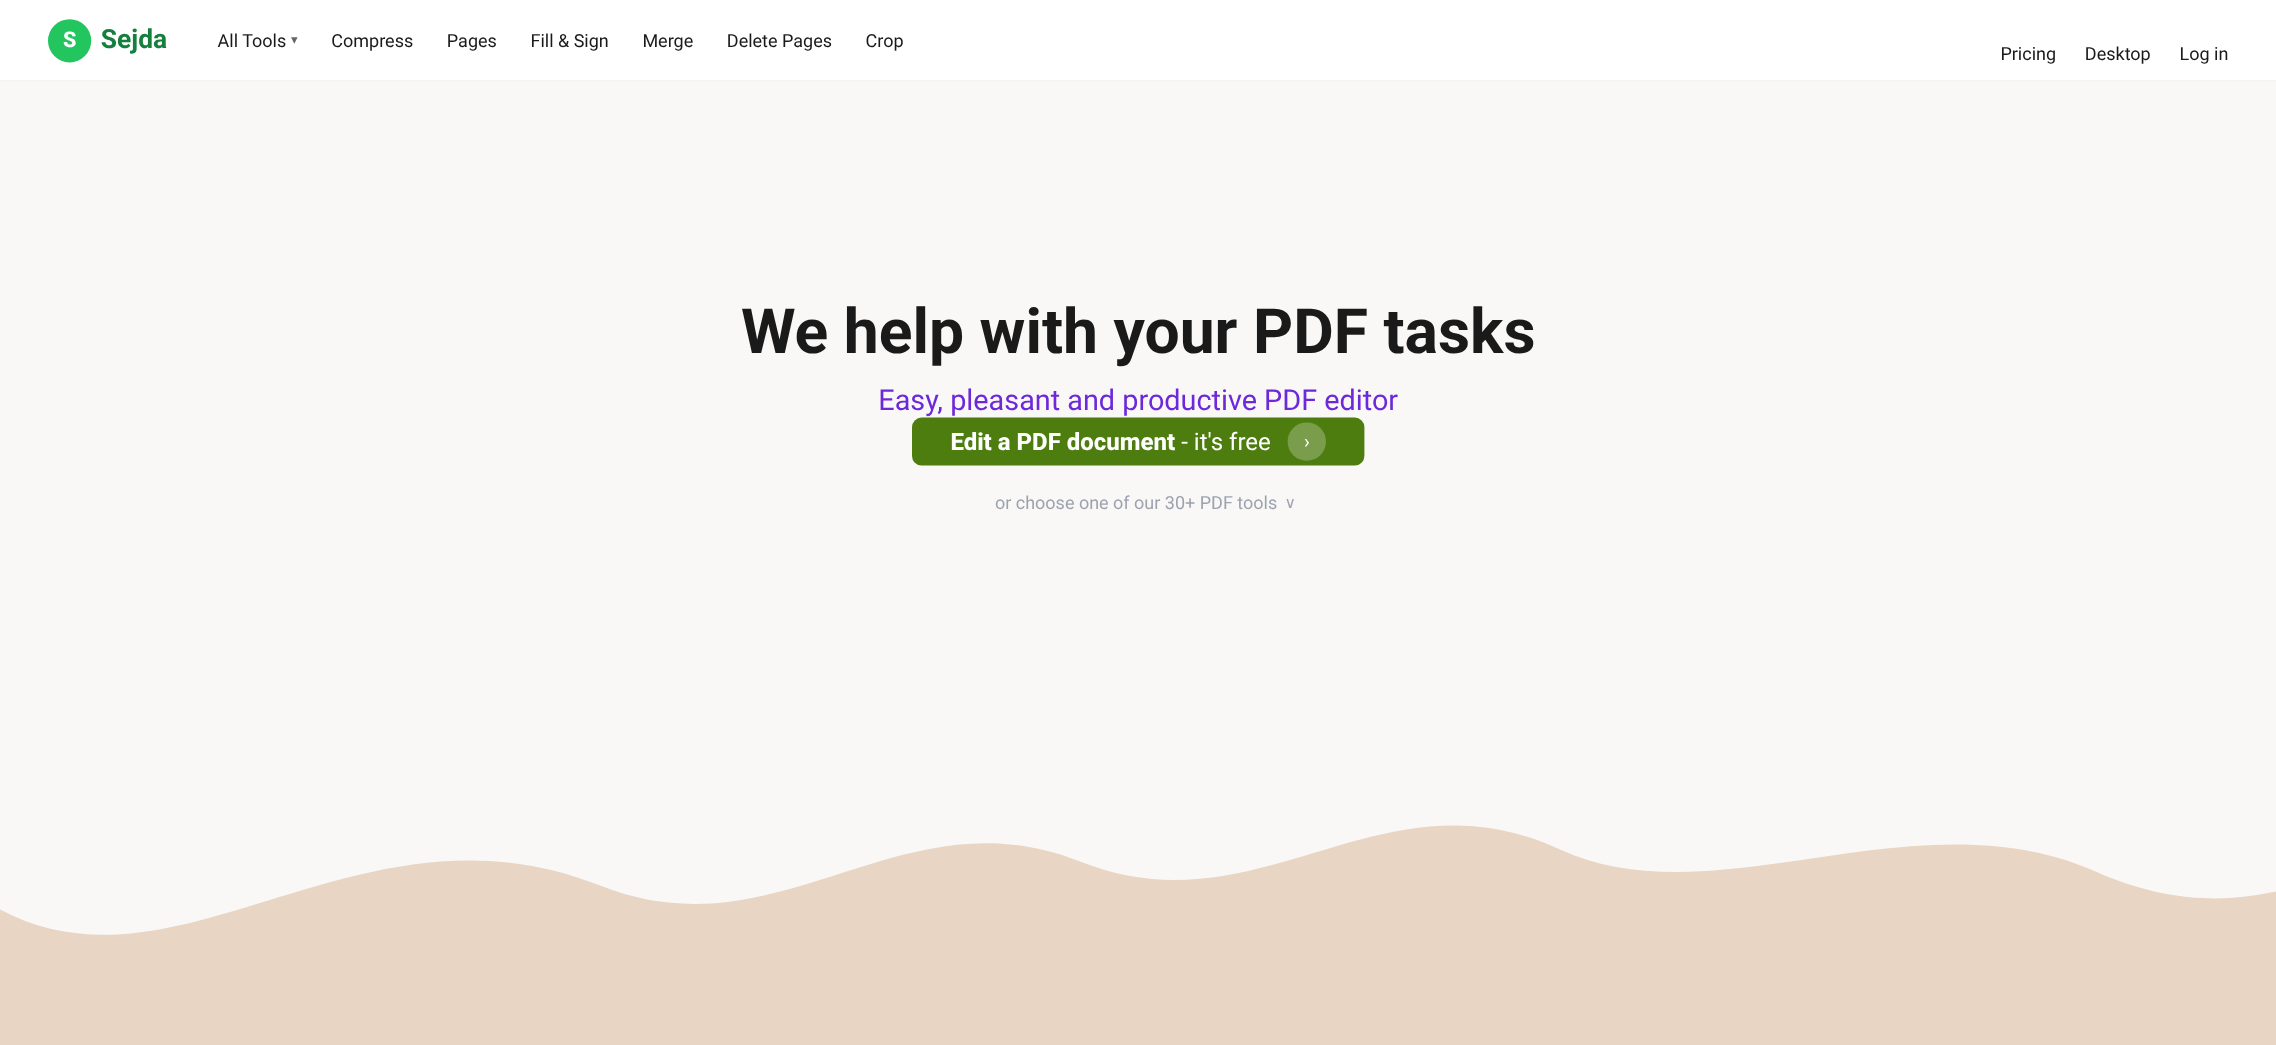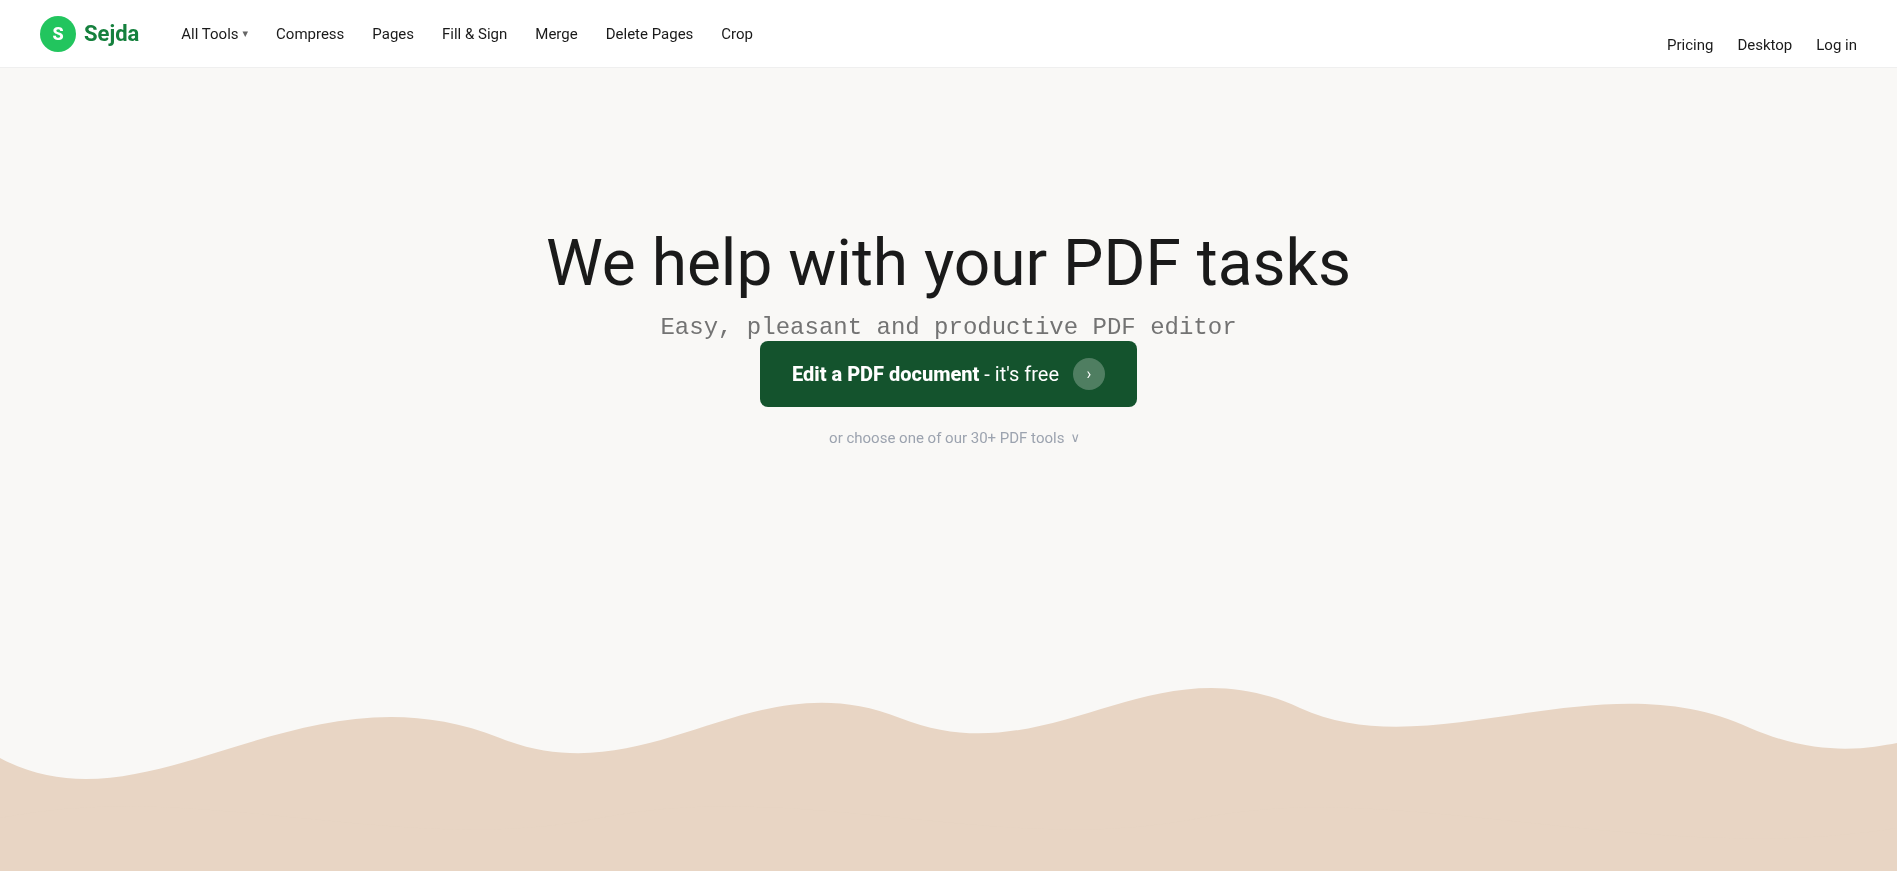--- a/index.html
+++ b/index.html
@@ -104,43 +104,42 @@
       align-items: center;
       justify-content: center;
       padding: 80px 20px 0;
       text-align: center;
       position: relative;
       min-height: 460px;
       background-color: #f9f8f6;
     }
 
     .hero-title {
-      font-size: 64px;
-      font-weight: 400;
+      font-size: 52px;
+      font-weight: 700;
       color: #1a1a1a;
       margin-bottom: 14px;
       line-height: 1.1;
     }
 
     .hero-subtitle {
       font-size: 24px;
       font-weight: 400;
-      color: #737373;
-      font-family: Liberation Mono, monospace;
+      color: #6d28d9;
     }
 
     .hero-cta {
       display: flex;
       align-items: center;
       gap: 14px;
-      background-color: #14532d;
+      background-color: #4d7c0f;
       color: white;
       border: none;
       border-radius: 8px;
-      padding: 17px 32px;
+      padding: 4px 32px;
       font-size: 20px;
       font-weight: 400;
       cursor: pointer;
       text-decoration: none;
       margin-bottom: 22px;
     }
 
     .hero-cta-bold {
       font-weight: 800;
     }

